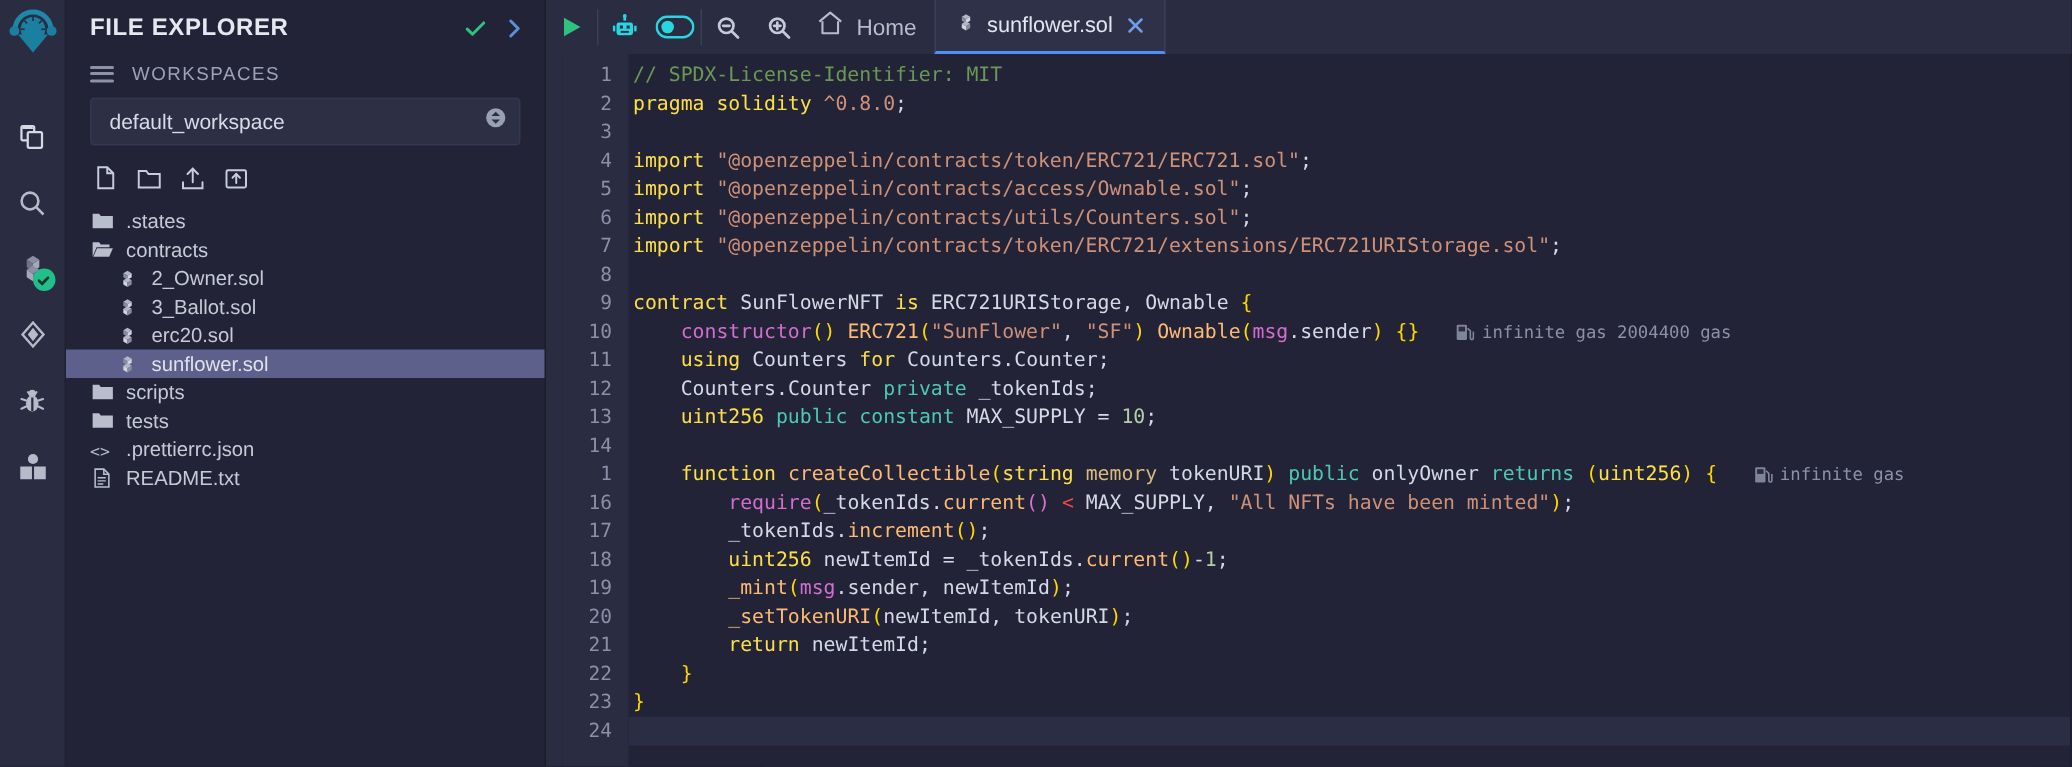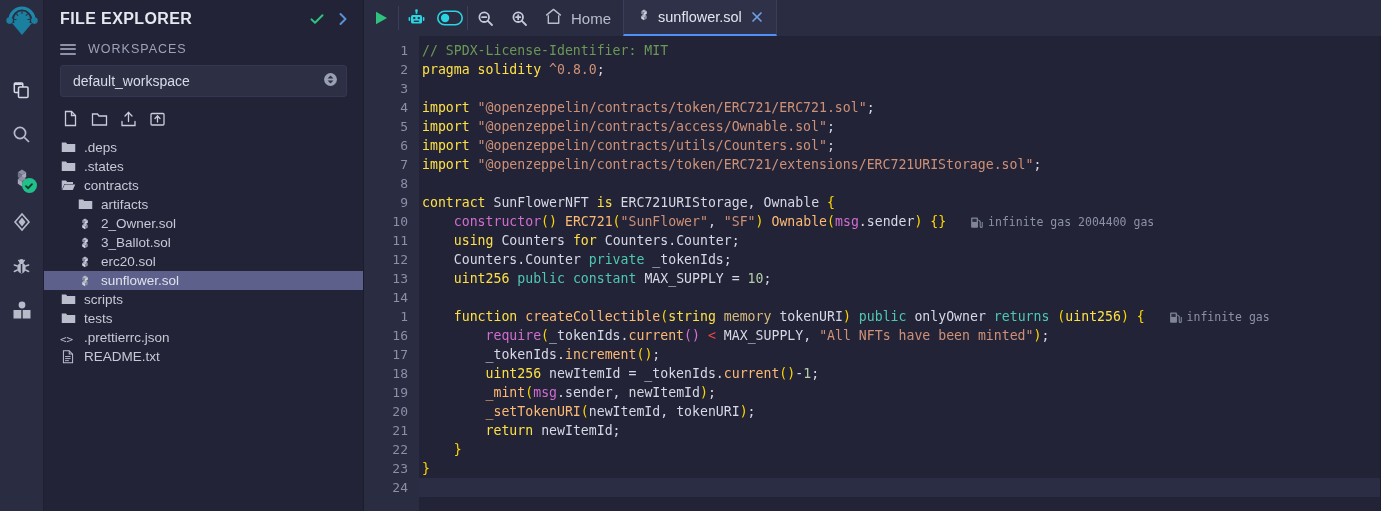--- a/index.html
+++ b/index.html
@@ -305,46 +305,30 @@
       </div>
     </div>
 
     <div id="tree">
         <div class="tree-row">
           <span class="tree-ico">
             <svg width="15" height="15" viewBox="0 0 16 15">
               <path d="M.8 2.2h4.6l1.2 1.6h8.6v8.6H.8z" fill="#b9bdcc"></path>
             </svg>
           </span>
-          <span class="tree-label">.deps</span>
-        </div>
-        <div class="tree-row">
-          <span class="tree-ico">
-            <svg width="15" height="15" viewBox="0 0 16 15">
-              <path d="M.8 2.2h4.6l1.2 1.6h8.6v8.6H.8z" fill="#b9bdcc"></path>
-            </svg>
-          </span>
           <span class="tree-label">.states</span>
         </div>
         <div class="tree-row">
           <span class="tree-ico">
             <svg width="15" height="15" viewBox="0 0 16 15">
               <path d="M.8 2.2h4.6l1.2 1.6h6.2v2H3.6L.8 12.4z" fill="#b9bdcc"></path>
               <path d="M3.9 6.4h11.3l-2.6 6H1.3z" fill="#b9bdcc"></path>
             </svg>
           </span>
           <span class="tree-label">contracts</span>
-        </div>
-        <div class="tree-row depth1">
-          <span class="tree-ico">
-            <svg width="15" height="15" viewBox="0 0 16 15">
-              <path d="M.8 2.2h4.6l1.2 1.6h8.6v8.6H.8z" fill="#b9bdcc"></path>
-            </svg>
-          </span>
-          <span class="tree-label">artifacts</span>
         </div>
         <div class="tree-row depth1">
           <span class="tree-ico">
             <svg width="14" height="14" viewBox="0 0 16 15">
               <path d="M8 1.2 L11.2 3.1 L8 5 L4.8 3.1 Z" fill="#b2b6c6"></path>
               <path d="M4.8 3.1 L8 5 L8 8.1 L4.8 6.2 Z" fill="#878c9e"></path>
               <path d="M11.2 3.1 L8 5 L8 8.1 L11.2 6.2 Z" fill="#d2d5e0"></path>
               <path d="M8 6.6 L11.2 8.5 L8 10.4 L4.8 8.5 Z" fill="#b2b6c6"></path>
               <path d="M4.8 8.5 L8 10.4 L8 13.5 L4.8 11.6 Z" fill="#d2d5e0"></path>
               <path d="M11.2 8.5 L8 10.4 L8 13.5 L11.2 11.6 Z" fill="#878c9e"></path>

